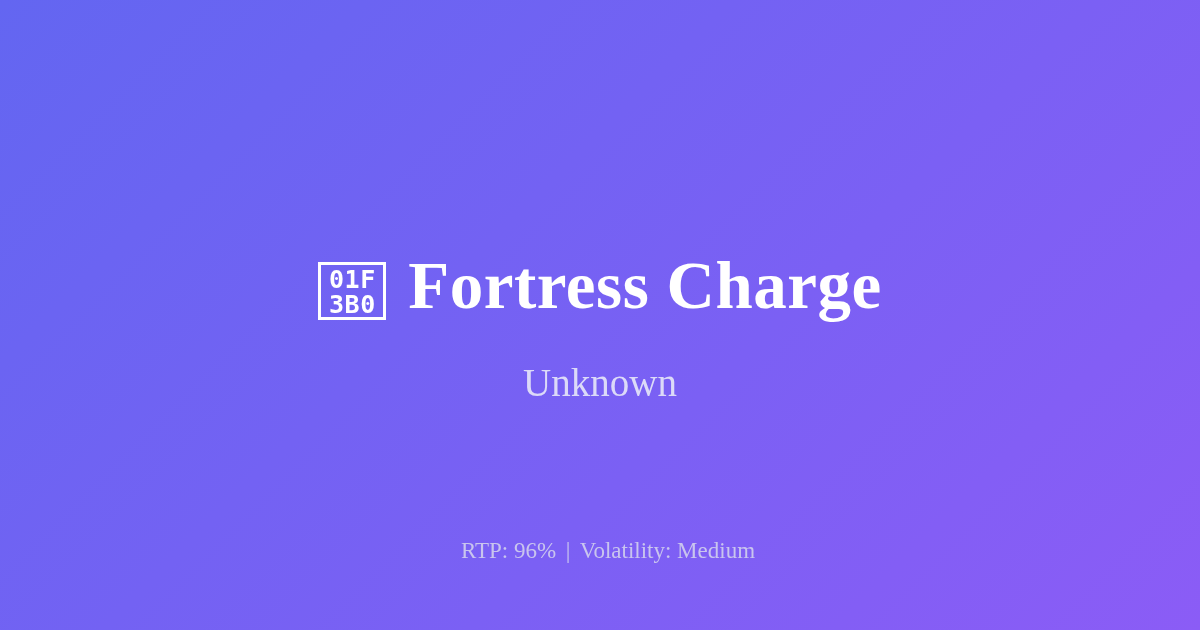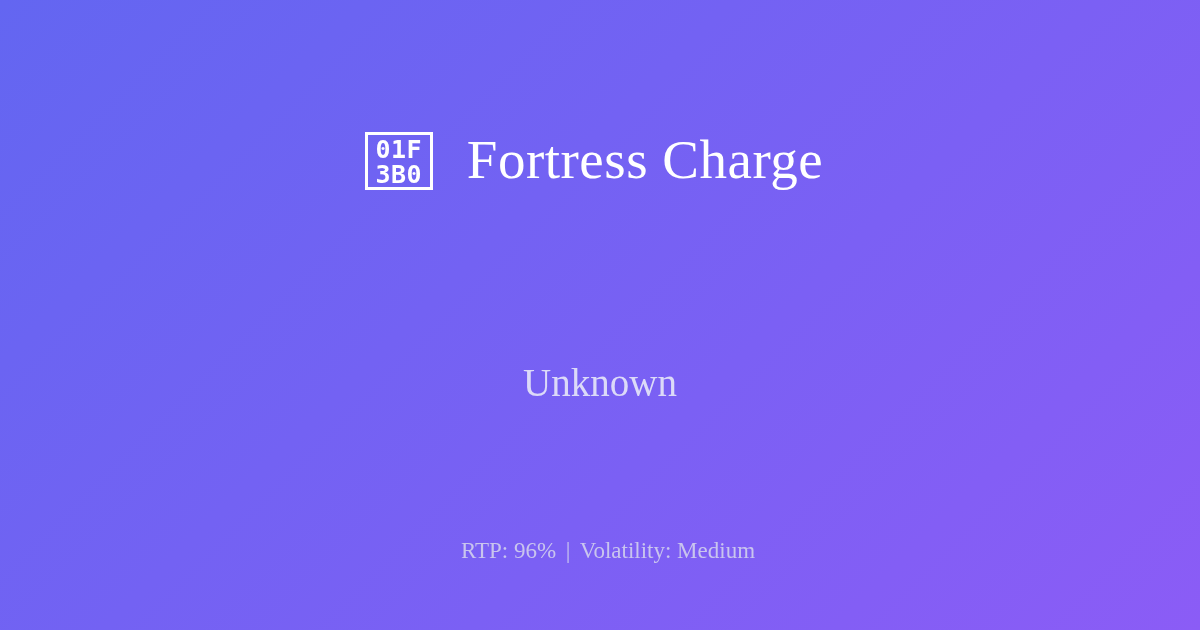--- a/index.html
+++ b/index.html
@@ -31,21 +31,21 @@
 
   
   .title-row {
     position: absolute;
     top: 0;
     left: 0;
     width: 1200px;
     height: 320px;
     display: flex;
     flex-direction: row;
-    align-items: center;
+    align-items: flex-end;
     justify-content: center;
     gap: 22px;
     padding-top: 0;
     box-sizing: border-box;
   }
 
   
   .tofu {
     display: inline-flex;
     flex-direction: column;
@@ -66,26 +66,26 @@
     margin-top: 2px;
   }
   .tofu span {
     display: block;
     white-space: pre;
   }
 
   .game-title {
     color: #ffffff;
     font-family: "Liberation Serif", "DejaVu Serif", serif;
-    font-weight: 400;
-    font-size: 55px;
+    font-weight: 700;
+    font-size: 67px;
     line-height: 1.05;
     letter-spacing: 0.5px;
     white-space: nowrap;
-    margin: 12px;
+    margin: 0;
   }
 
   
   .subtitle {
     position: absolute;
     top: 360px;
     left: 0;
     width: 1200px;
     text-align: center;
     color: #dcdaf8;

